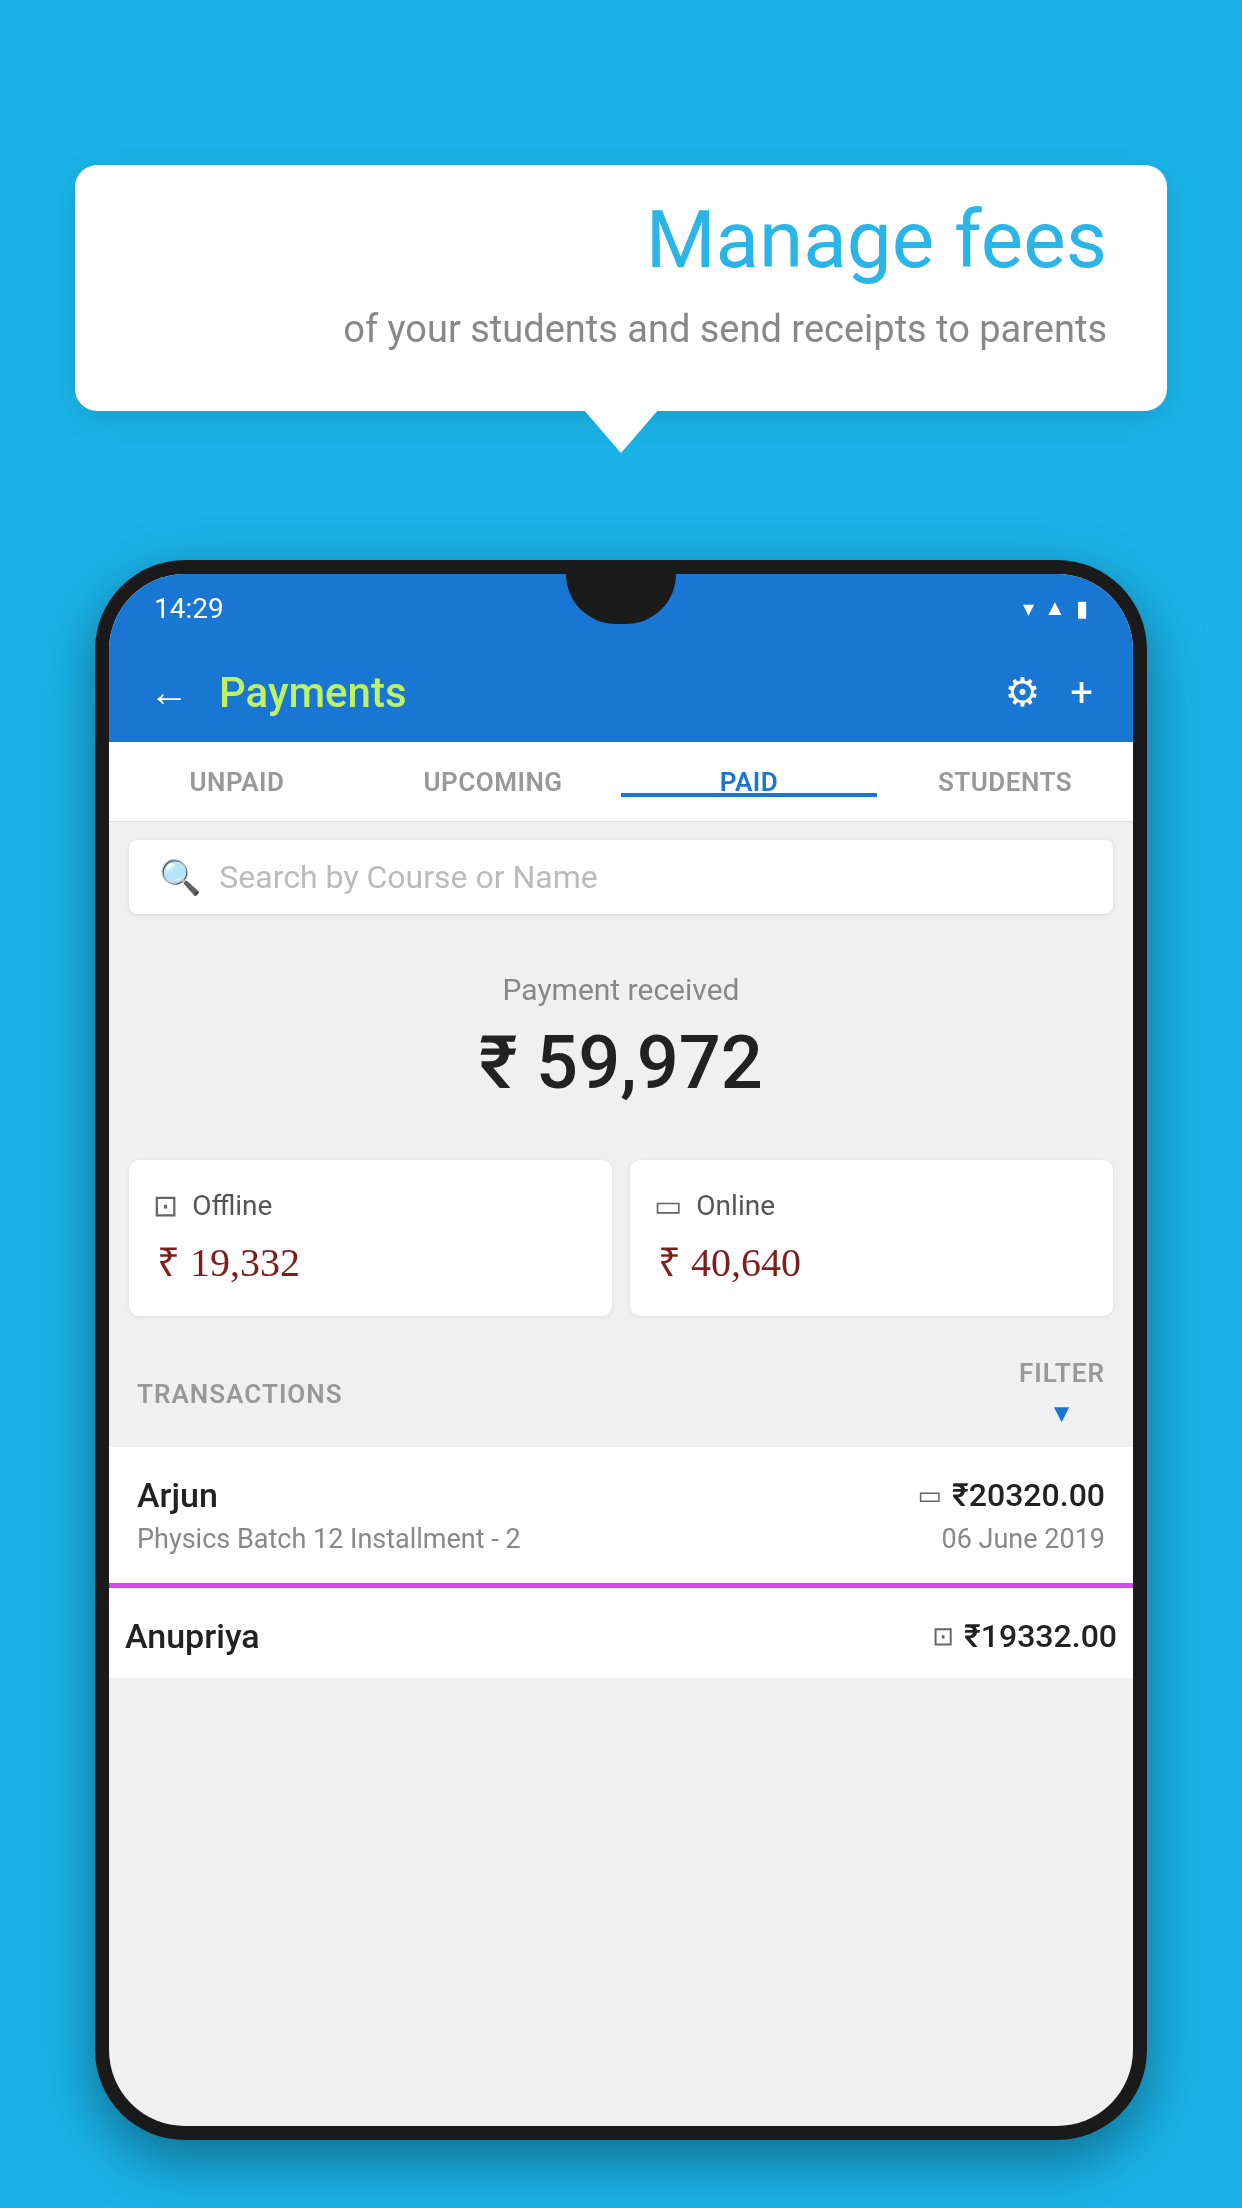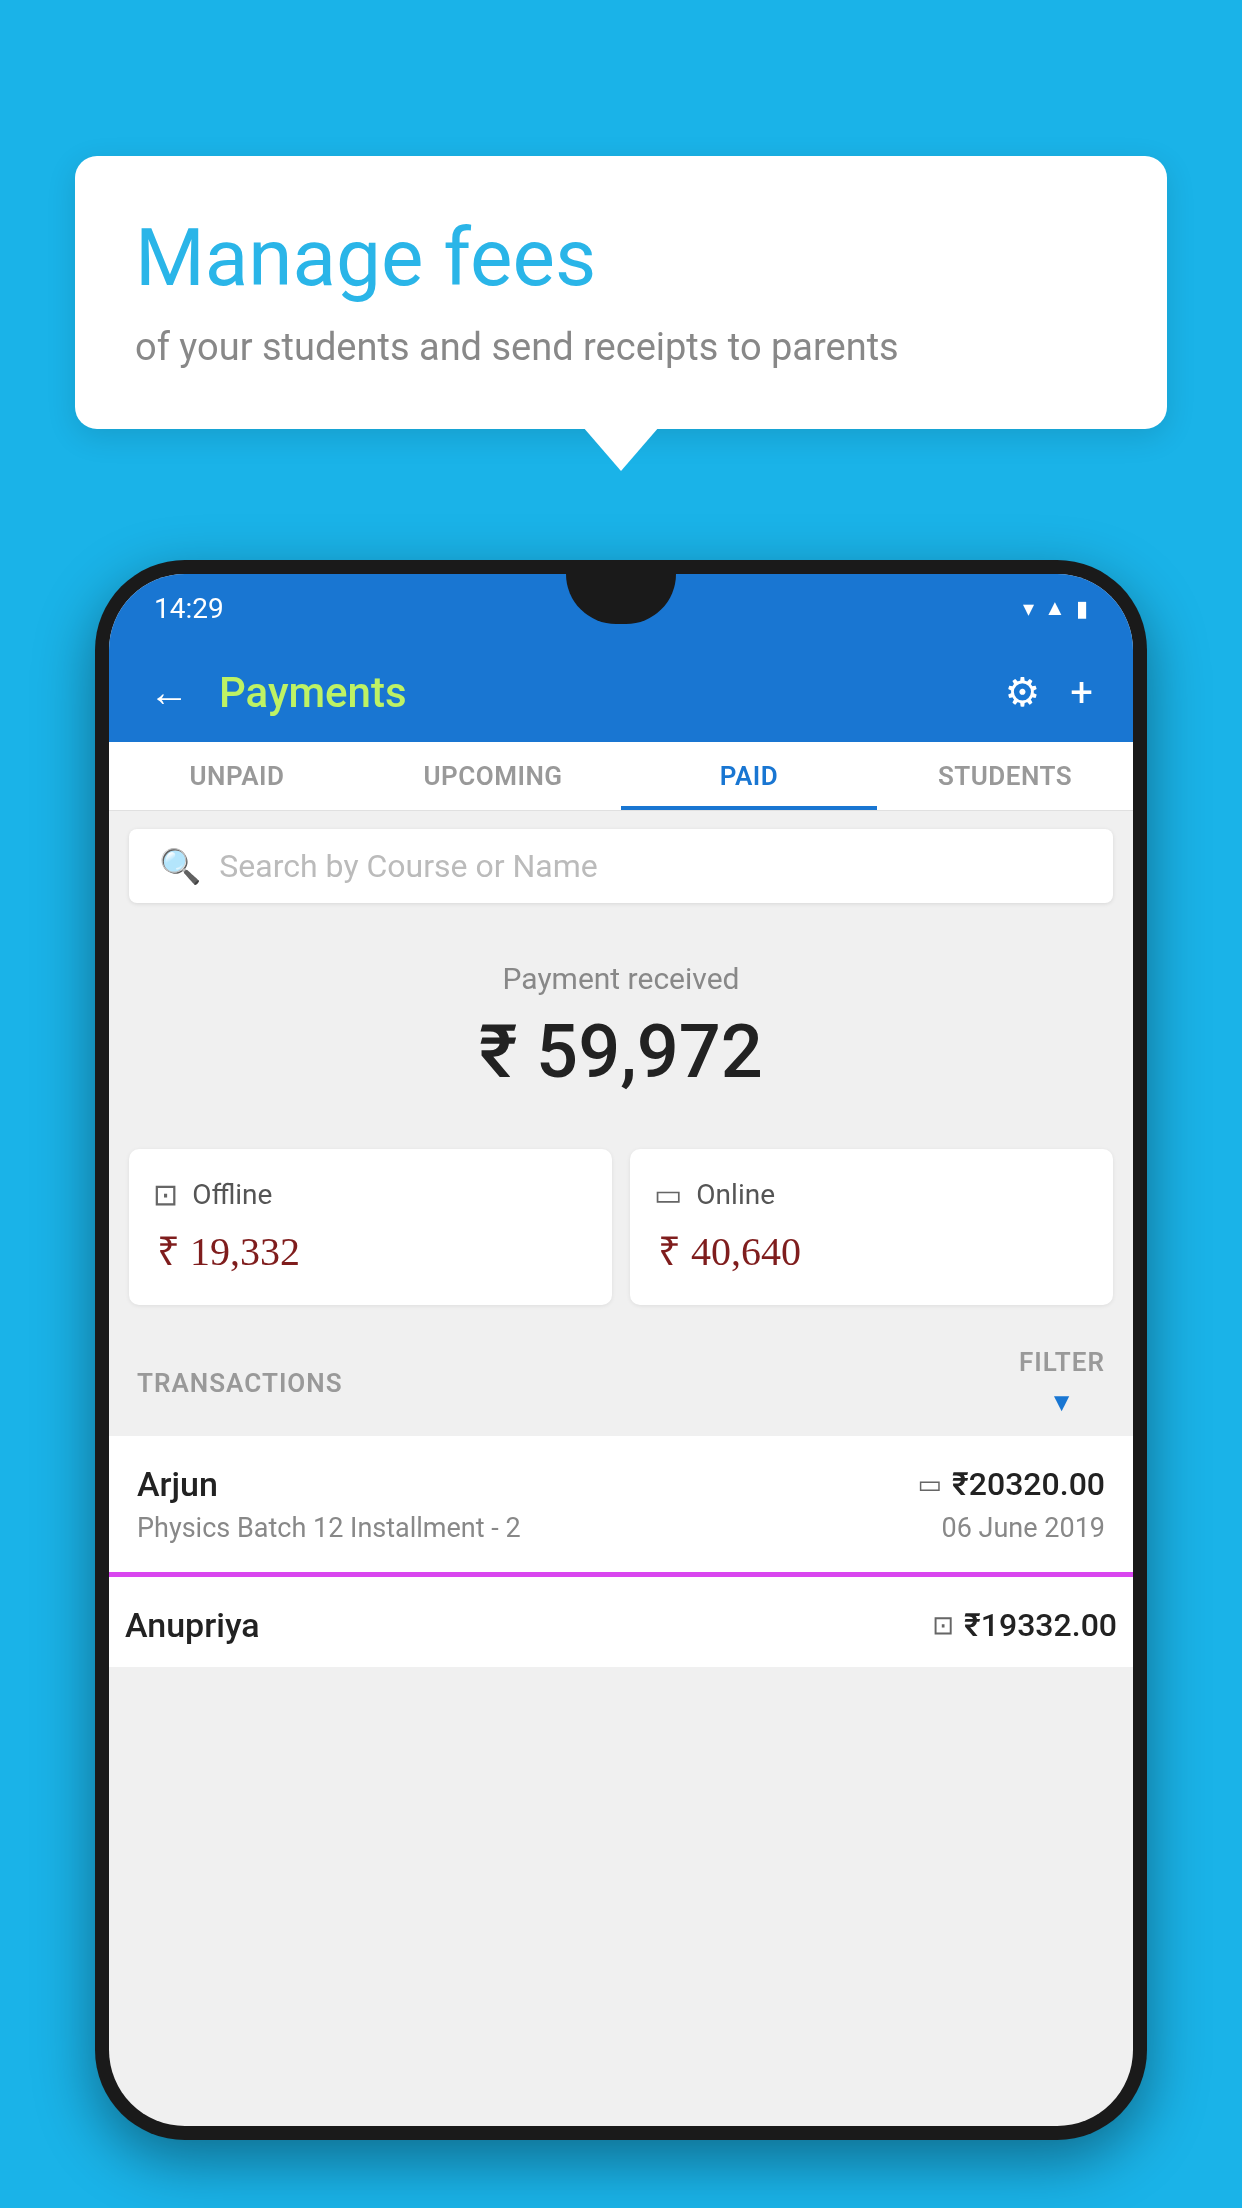--- a/index.html
+++ b/index.html
@@ -9,27 +9,27 @@
       height: 2208px;
       background-color: #1ab3e8;
       font-family: 'Roboto', Arial, sans-serif;
       overflow: hidden;
       position: relative;
     }
 
     
     .speech-bubble {
       position: absolute;
-      top: 156px;
+      top: 165px;
       left: 75px;
       right: 75px;
       background: #fff;
       border-radius: 22px;
-      padding: 55px 60px 60px;
-      text-align: left;
+      padding: 28px 60px 60px;
+      text-align: right;
       box-shadow: 0 8px 30px rgba(0,0,0,0.12);
     }
     .speech-bubble::after {
       content: '';
       position: absolute;
       bottom: -42px;
       left: 50%;
       transform: translateX(-50%);
       width: 0;
       height: 0;
@@ -157,22 +157,23 @@
     .app-bar-icon {
       color: #fff;
       font-size: 40px;
       cursor: pointer;
     }
 
     
     .tabs-bar {
       background: #fff;
       display: flex;
-      height: 69px;
+      height: 80px;
       border-bottom: 1px solid #e0e0e0;
+      align-items: center;
     }
 
     .tab-item {
       flex: 1;
       display: flex;
       align-items: center;
       justify-content: center;
       font-size: 26px;
       font-weight: 600;
       color: #999;

